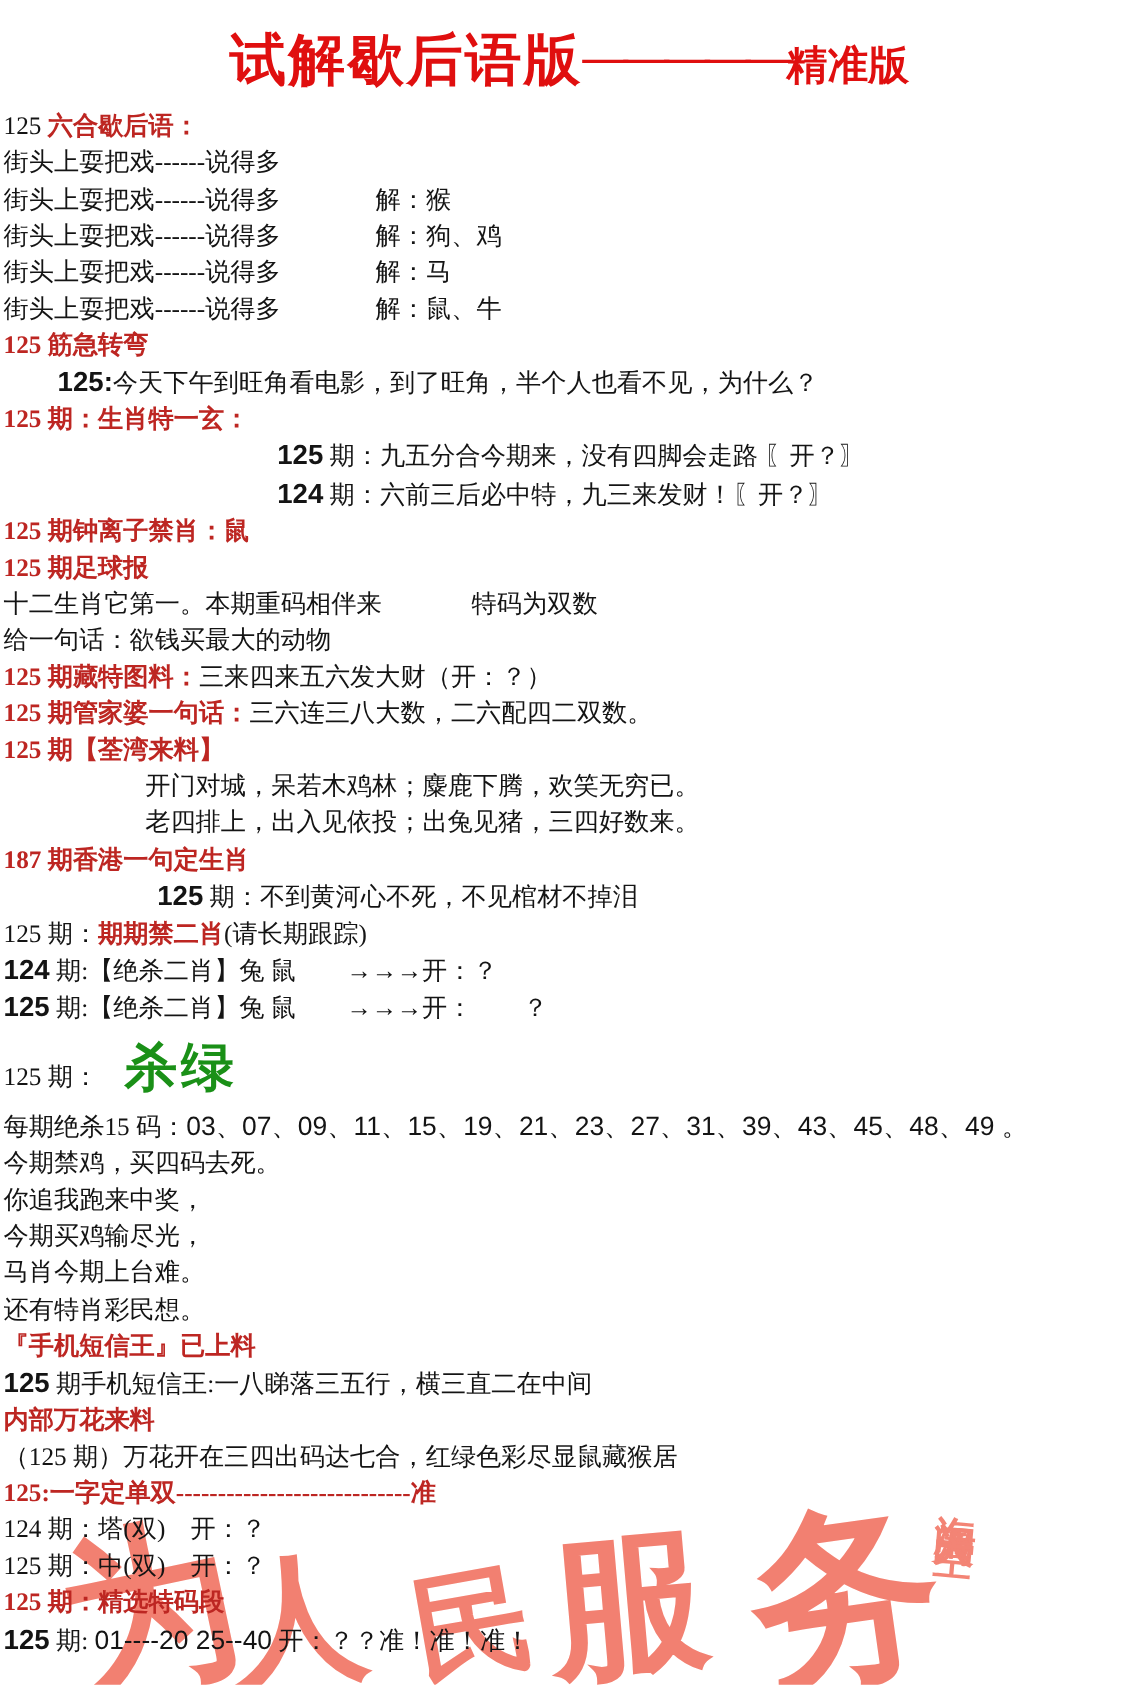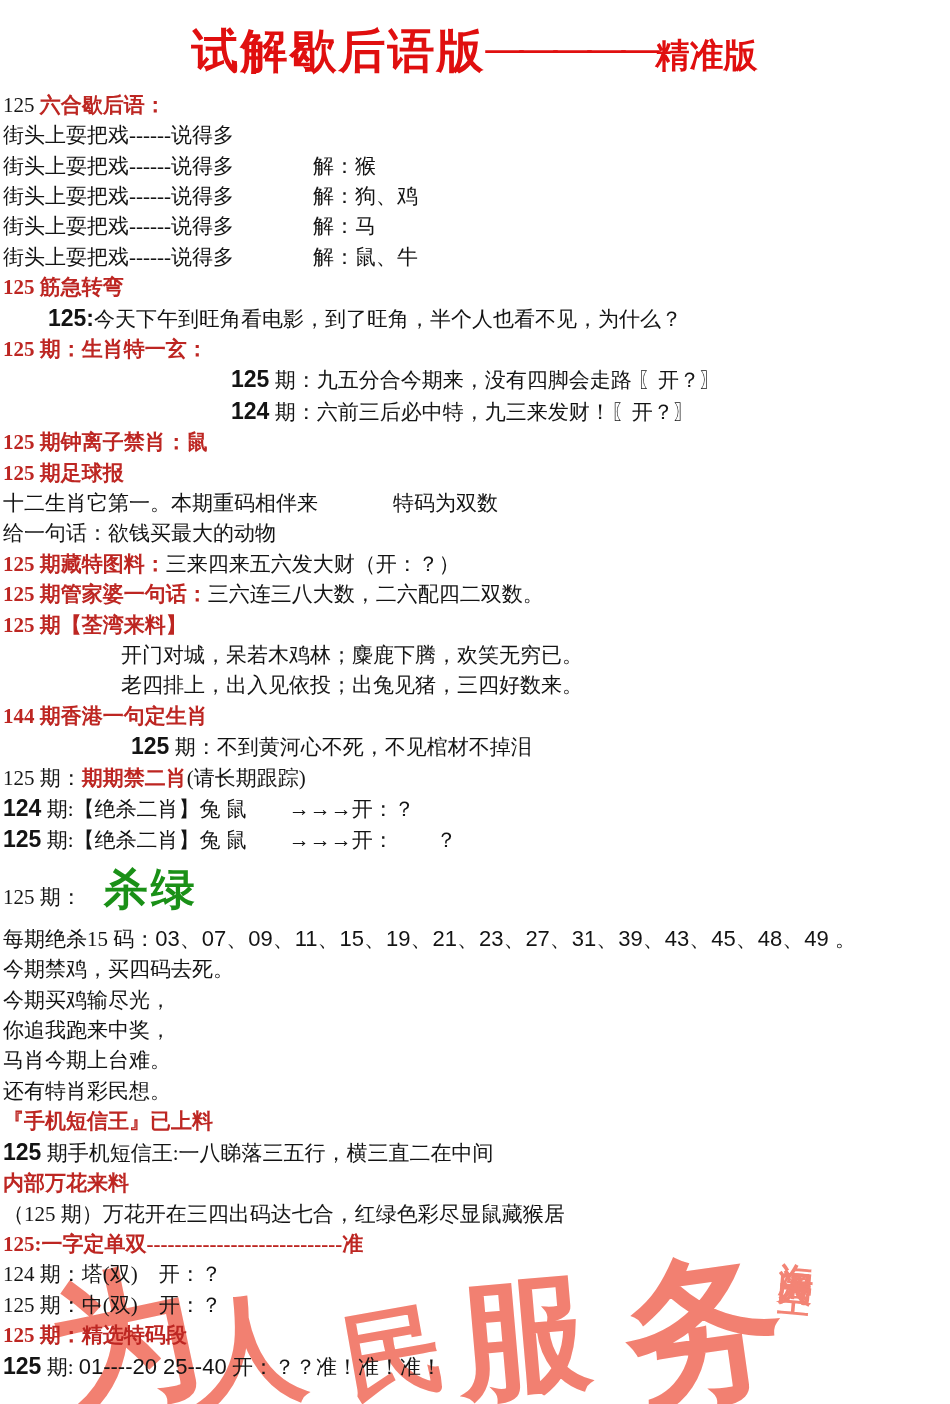--- a/index.html
+++ b/index.html
@@ -97,30 +97,30 @@
         <div class="line" style="padding-left: 228px;"><span class="seg-n">124</span><span class="seg-b"> 期：六前三后必中特，九三来发财！〖开？〗</span></div>
         <div class="line"><span class="seg-r">125 期钟离子禁肖：鼠</span></div>
         <div class="line"><span class="seg-r">125 期足球报</span></div>
         <div class="line"><span class="seg-b" style="display: inline-block; width: 390px;">十二生肖它第一。本期重码相伴来</span><span class="seg-b">特码为双数</span></div>
         <div class="line"><span class="seg-b">给一句话：欲钱买最大的动物</span></div>
         <div class="line"><span class="seg-r">125 期藏特图料：</span><span class="seg-b">三来四来五六发大财（开：？）</span></div>
         <div class="line"><span class="seg-r">125 期管家婆一句话：</span><span class="seg-b">三六连三八大数，二六配四二双数。</span></div>
         <div class="line"><span class="seg-r">125 期【荃湾来料】</span></div>
         <div class="line" style="padding-left: 118px;"><span class="seg-b">开门对城，呆若木鸡林；麋鹿下腾，欢笑无穷已。</span></div>
         <div class="line" style="padding-left: 118px;"><span class="seg-b">老四排上，出入见依投；出兔见猪，三四好数来。</span></div>
-        <div class="line"><span class="seg-r">144 期香港一句定生肖</span></div>
+        <div class="line"><span class="seg-r">187 期香港一句定生肖</span></div>
         <div class="line" style="padding-left: 128px;"><span class="seg-n">125</span><span class="seg-b"> 期：不到黄河心不死，不见棺材不掉泪</span></div>
         <div class="line"><span class="seg-b">125 期：</span><span class="seg-r">期期禁二肖</span><span class="seg-b">(请长期跟踪)</span></div>
         <div class="line"><span class="seg-n">124</span><span class="seg-b"> 期:【绝杀二肖】兔 鼠　　→→→开：？</span></div>
         <div class="line"><span class="seg-n">125</span><span class="seg-b"> 期:【绝杀二肖】兔 鼠　　→→→开：　　？</span></div>
         <div class="line" style="margin-top: 10px;"><span class="seg-b">125 期：</span><span class="seg-g">杀绿</span></div>
         <div class="line" style="margin-top: 10px;"><span class="seg-b">每期绝杀15 码：</span><span class="seg-d">03、07、09、11、15、19、21、23、27、31、39、43、45、48、49 。</span></div>
         <div class="line"><span class="seg-b">今期禁鸡，买四码去死。</span></div>
+        <div class="line"><span class="seg-b">你追我跑来中奖，</span></div>
         <div class="line"><span class="seg-b">今期买鸡输尽光，</span></div>
-        <div class="line"><span class="seg-b">你追我跑来中奖，</span></div>
         <div class="line"><span class="seg-b">马肖今期上台难。</span></div>
         <div class="line"><span class="seg-b">还有特肖彩民想。</span></div>
         <div class="line"><span class="seg-r">『手机短信王』已上料</span></div>
         <div class="line"><span class="seg-n">125</span><span class="seg-b"> 期手机短信王:</span><span class="seg-b">一八睇落三五行，横三直二在中间</span></div>
         <div class="line"><span class="seg-r">内部万花来料</span></div>
         <div class="line"><span class="seg-b">（125 期）万花开在三四出码达七合，红绿色彩尽显鼠藏猴居</span></div>
         <div class="line"><span class="seg-r">125:一字定单双----------------------------准</span></div>
         <div class="line"><span class="seg-b">124 期：塔(双)　开：？</span></div>
         <div class="line"><span class="seg-b">125 期：中(双)　开：？</span></div>
         <div class="line"><span class="seg-r">125 期：精选特码段</span></div>

